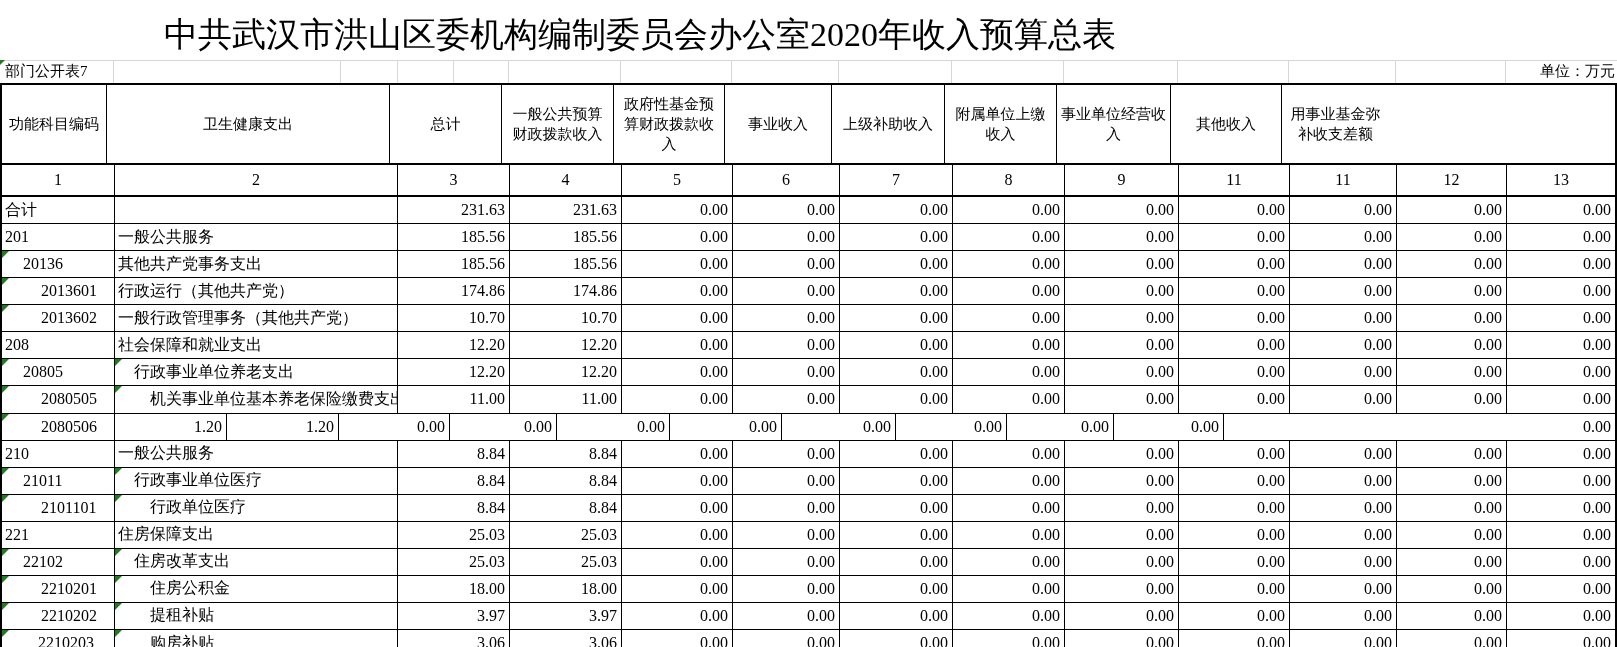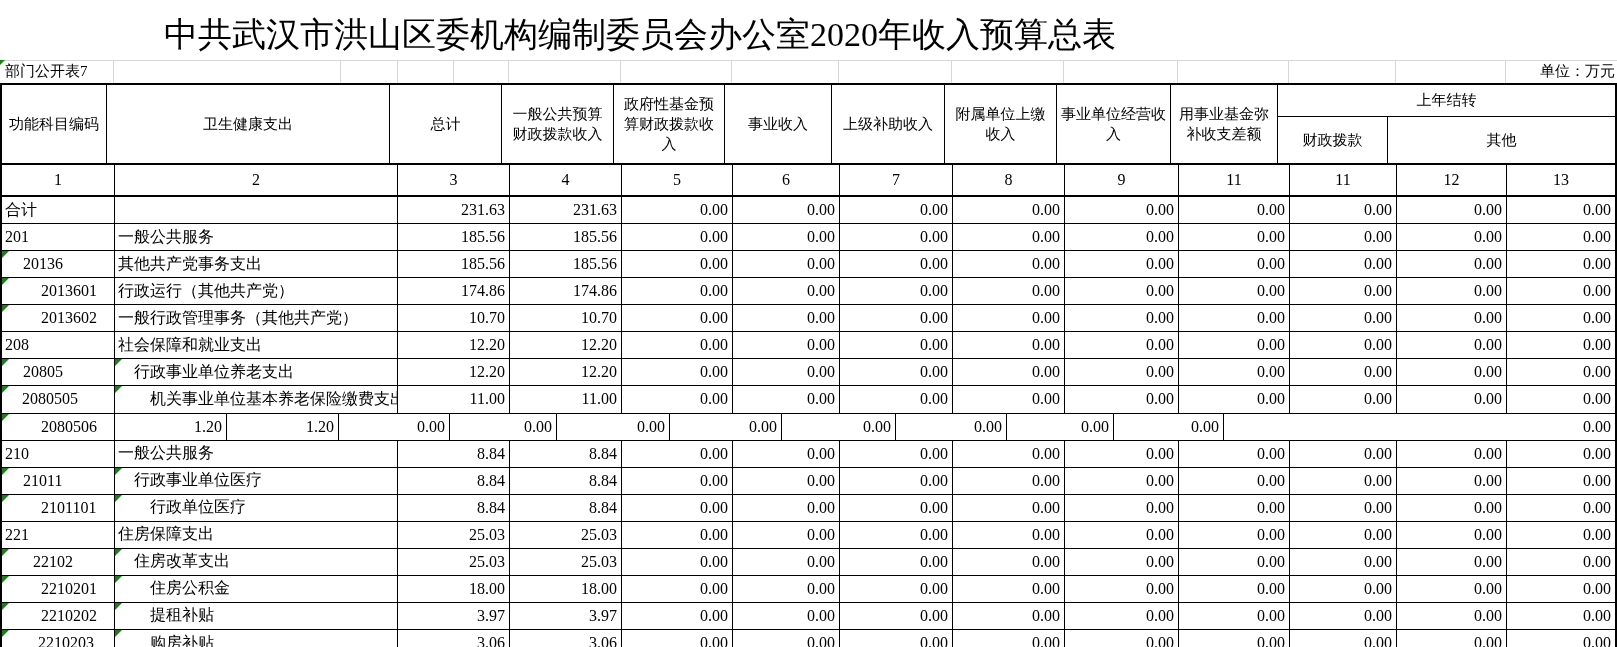--- a/index.html
+++ b/index.html
@@ -156,28 +156,22 @@
     <div class="header-row">
         <div class="hcell" style="width: 105px;">功能科目编码</div>
         <div class="hcell" style="width: 283px;">卫生健康支出</div>
         <div class="hcell" style="width: 112px;">总计</div>
         <div class="hcell" style="width: 112px;">一般公共预算财政拨款收入</div>
         <div class="hcell" style="width: 111px;">政府性基金预算财政拨款收入</div>
         <div class="hcell" style="width: 107px;">事业收入</div>
         <div class="hcell" style="width: 113px;">上级补助收入</div>
         <div class="hcell" style="width: 112px;">附属单位上缴收入</div>
         <div class="hcell" style="width: 114px;">事业单位经营收入</div>
+        <div class="hcell" style="width: 111px;">其他收入</div>
         <div class="hcell" style="width: 107px;">用事业基金弥补收支差额</div>
-        <div class="hgroup">
-          <div class="hgroup-top">上年结转</div>
-          <div class="hgroup-bottom">
-            <div class="hcell" style="width: 110px;">财政拨款</div>
-            <div class="hcell" style="flex: 1 1 0%;">其他</div>
-          </div>
-        </div>
       </div>
     <div class="numbers-row">
         <div class="cell center" style="width: 113px;">1</div>
         <div class="cell center" style="width: 283px;">2</div>
         <div class="cell center" style="width: 112px;">3</div>
         <div class="cell center" style="width: 112px;">4</div>
         <div class="cell center" style="width: 111px;">5</div>
         <div class="cell center" style="width: 107px;">6</div>
         <div class="cell center" style="width: 113px;">7</div>
         <div class="cell center" style="width: 112px;">8</div>
@@ -287,21 +281,21 @@
           <div class="cell num" style="width: 107px;">0.00</div>
           <div class="cell num" style="width: 113px;">0.00</div>
           <div class="cell num" style="width: 112px;">0.00</div>
           <div class="cell num" style="width: 114px;">0.00</div>
           <div class="cell num" style="width: 111px;">0.00</div>
           <div class="cell num" style="width: 107px;">0.00</div>
           <div class="cell num" style="width: 110px;">0.00</div>
           <div class="cell num" style="flex: 1 1 0%;">0.00</div>
         </div>
         <div class="data-row">
-          <div class="cell txt" style="padding-left: 20px; width: 113px;">2080505<span class="tri"></span></div>
+          <div class="cell txt" style="padding-left: 39px; width: 113px;">2080505<span class="tri"></span></div>
           <div class="cell txt" style="padding-left: 35px; width: 283px;">机关事业单位基本养老保险缴费支出<span class="tri"></span></div>
           <div class="cell num" style="width: 112px;">11.00</div>
           <div class="cell num" style="width: 112px;">11.00</div>
           <div class="cell num" style="width: 111px;">0.00</div>
           <div class="cell num" style="width: 107px;">0.00</div>
           <div class="cell num" style="width: 113px;">0.00</div>
           <div class="cell num" style="width: 112px;">0.00</div>
           <div class="cell num" style="width: 114px;">0.00</div>
           <div class="cell num" style="width: 111px;">0.00</div>
           <div class="cell num" style="width: 107px;">0.00</div>
@@ -376,21 +370,21 @@
           <div class="cell num" style="width: 107px;">0.00</div>
           <div class="cell num" style="width: 113px;">0.00</div>
           <div class="cell num" style="width: 112px;">0.00</div>
           <div class="cell num" style="width: 114px;">0.00</div>
           <div class="cell num" style="width: 111px;">0.00</div>
           <div class="cell num" style="width: 107px;">0.00</div>
           <div class="cell num" style="width: 110px;">0.00</div>
           <div class="cell num" style="flex: 1 1 0%;">0.00</div>
         </div>
         <div class="data-row">
-          <div class="cell txt" style="padding-left: 31px; width: 113px;">22102<span class="tri"></span></div>
+          <div class="cell txt" style="padding-left: 21px; width: 113px;">22102<span class="tri"></span></div>
           <div class="cell txt" style="padding-left: 19px; width: 283px;">住房改革支出<span class="tri"></span></div>
           <div class="cell num" style="width: 112px;">25.03</div>
           <div class="cell num" style="width: 112px;">25.03</div>
           <div class="cell num" style="width: 111px;">0.00</div>
           <div class="cell num" style="width: 107px;">0.00</div>
           <div class="cell num" style="width: 113px;">0.00</div>
           <div class="cell num" style="width: 112px;">0.00</div>
           <div class="cell num" style="width: 114px;">0.00</div>
           <div class="cell num" style="width: 111px;">0.00</div>
           <div class="cell num" style="width: 107px;">0.00</div>

